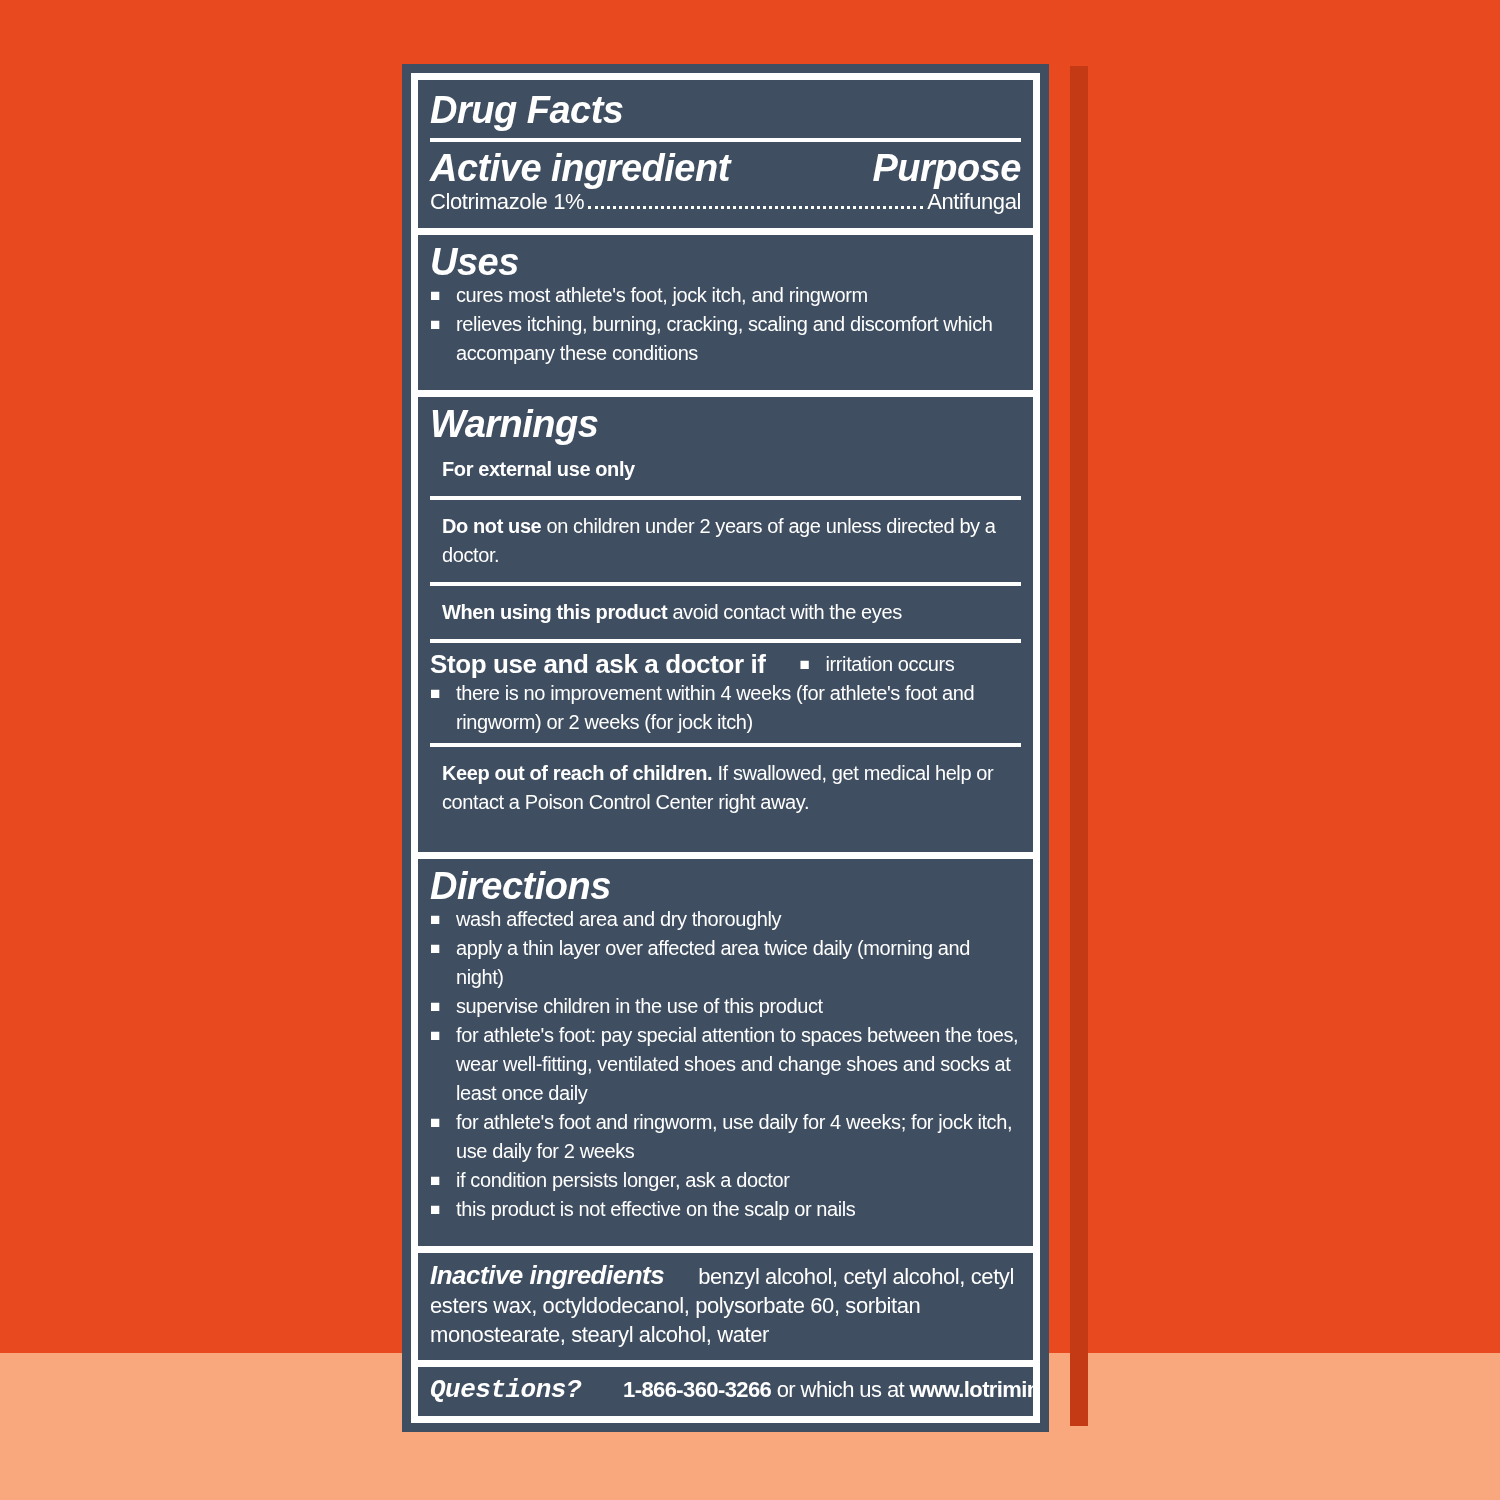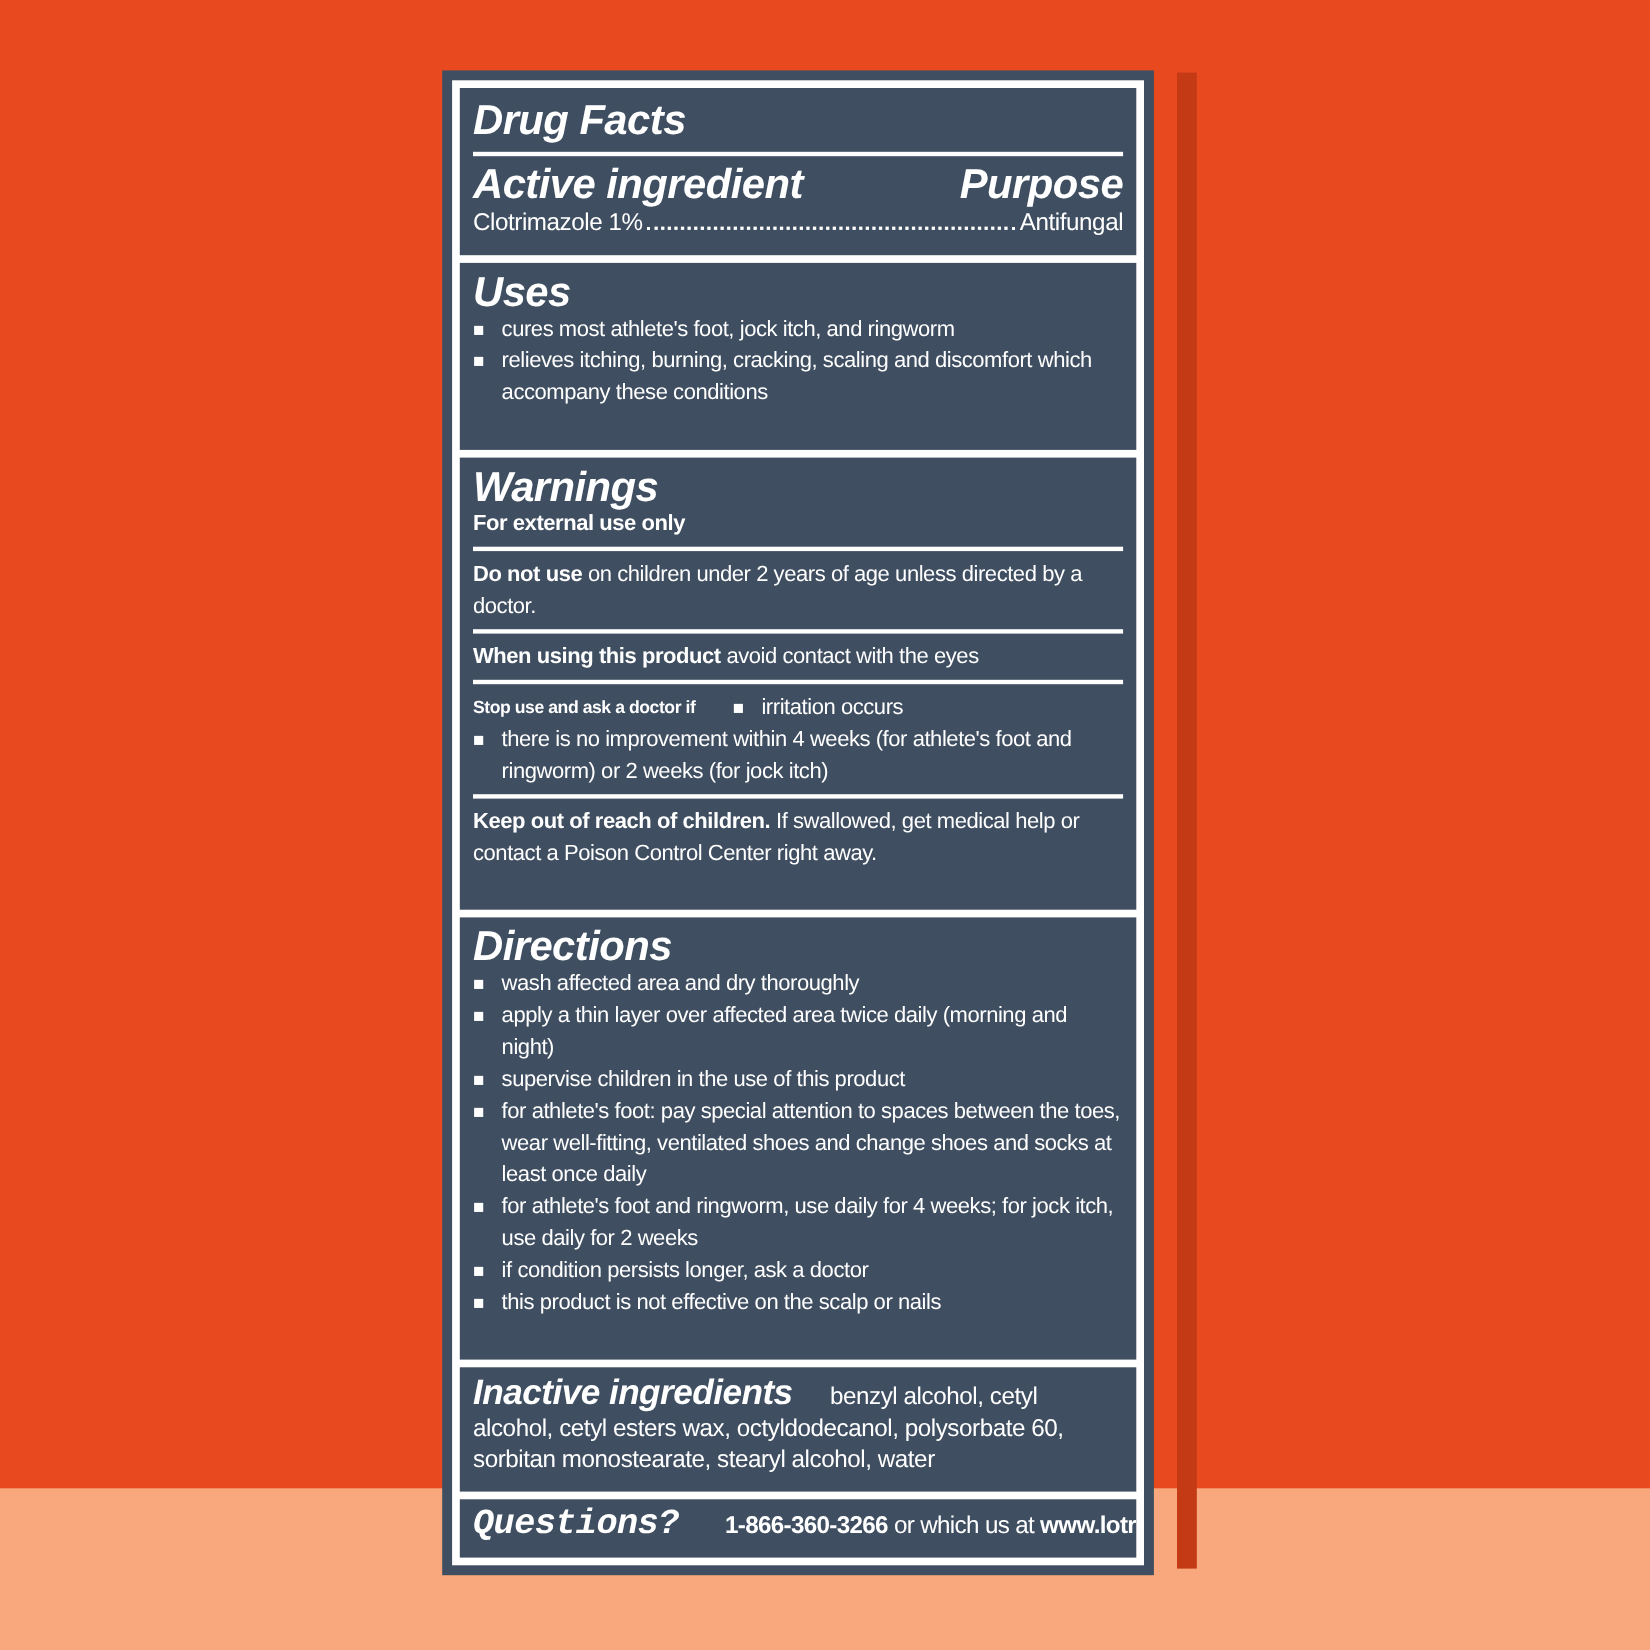--- a/index.html
+++ b/index.html
@@ -20,37 +20,37 @@
     display:flex;flex-direction:column;gap:7px;overflow:hidden;
   }
   .section{
     background:#3F4E60;color:#FFFFFF;flex:1 1 auto;overflow:hidden;
     padding:8px 12px 6px 12px;letter-spacing:-0.4px;
   }
   .sec-grow-0{flex-grow:0.3;}
   h1,h2{margin:0;font-style:italic;font-weight:700;}
   h1{font-size:38px;line-height:44px;letter-spacing:-0.5px;}
   h2{font-size:38px;line-height:38px;letter-spacing:-0.5px;}
-  .h-inline{font-style:italic;font-weight:700;font-size:32px;letter-spacing:-0.5px;text-align:center;}
+  .h-inline{font-style:italic;font-weight:700;font-size:26px;letter-spacing:-0.5px;text-align:center;}
   .rule{height:4px;background:#FFFFFF;margin:6px 0 7px 0;}
   .body-txt,.bullet-txt{font-size:20px;line-height:29px;font-weight:500;}
   b{font-weight:700;}
   .heads-row{display:flex;justify-content:space-between;align-items:baseline;margin-top:2px;}
   .ing-row{display:flex;align-items:baseline;font-size:22px;line-height:30px;}
   .leader{flex:1 1 auto;border-bottom:3px dotted #FFFFFF;margin:0 4px 6px 4px;min-width:30px;}
   .bullet{display:flex;align-items:flex-start;}
   .sq{flex:0 0 26px;font-size:17px;line-height:29px;}
   .bullet .bullet-txt{flex:1 1 auto;}
   .stop-row{display:flex;align-items:flex-start;}
-  .stop-row .lead{margin-right:34px;white-space:nowrap;font-size:16px;line-height:29px;}
+  .stop-row .lead{margin-right:34px;white-space:nowrap;font-size:26px;line-height:29px;}
   .inactive-p,.questions-p{margin:0;font-size:22px;line-height:29px;font-weight:500;}
   .inactive-p .h-inline{margin-right:34px;}
   .questions-p{white-space:nowrap;letter-spacing:-0.6px;}
   .questions-p .h-inline{margin-right:42px;font-family:Liberation Mono, monospace;}
-  p{margin:0;}
+  p{margin:12px;}
 </style>
 </head>
 <body>
 
 <div class="bg-top"></div>
 <div class="bg-bottom"></div>
 <div class="panel-shadow"></div>
 
 <div class="panel">
   <div class="frame">

